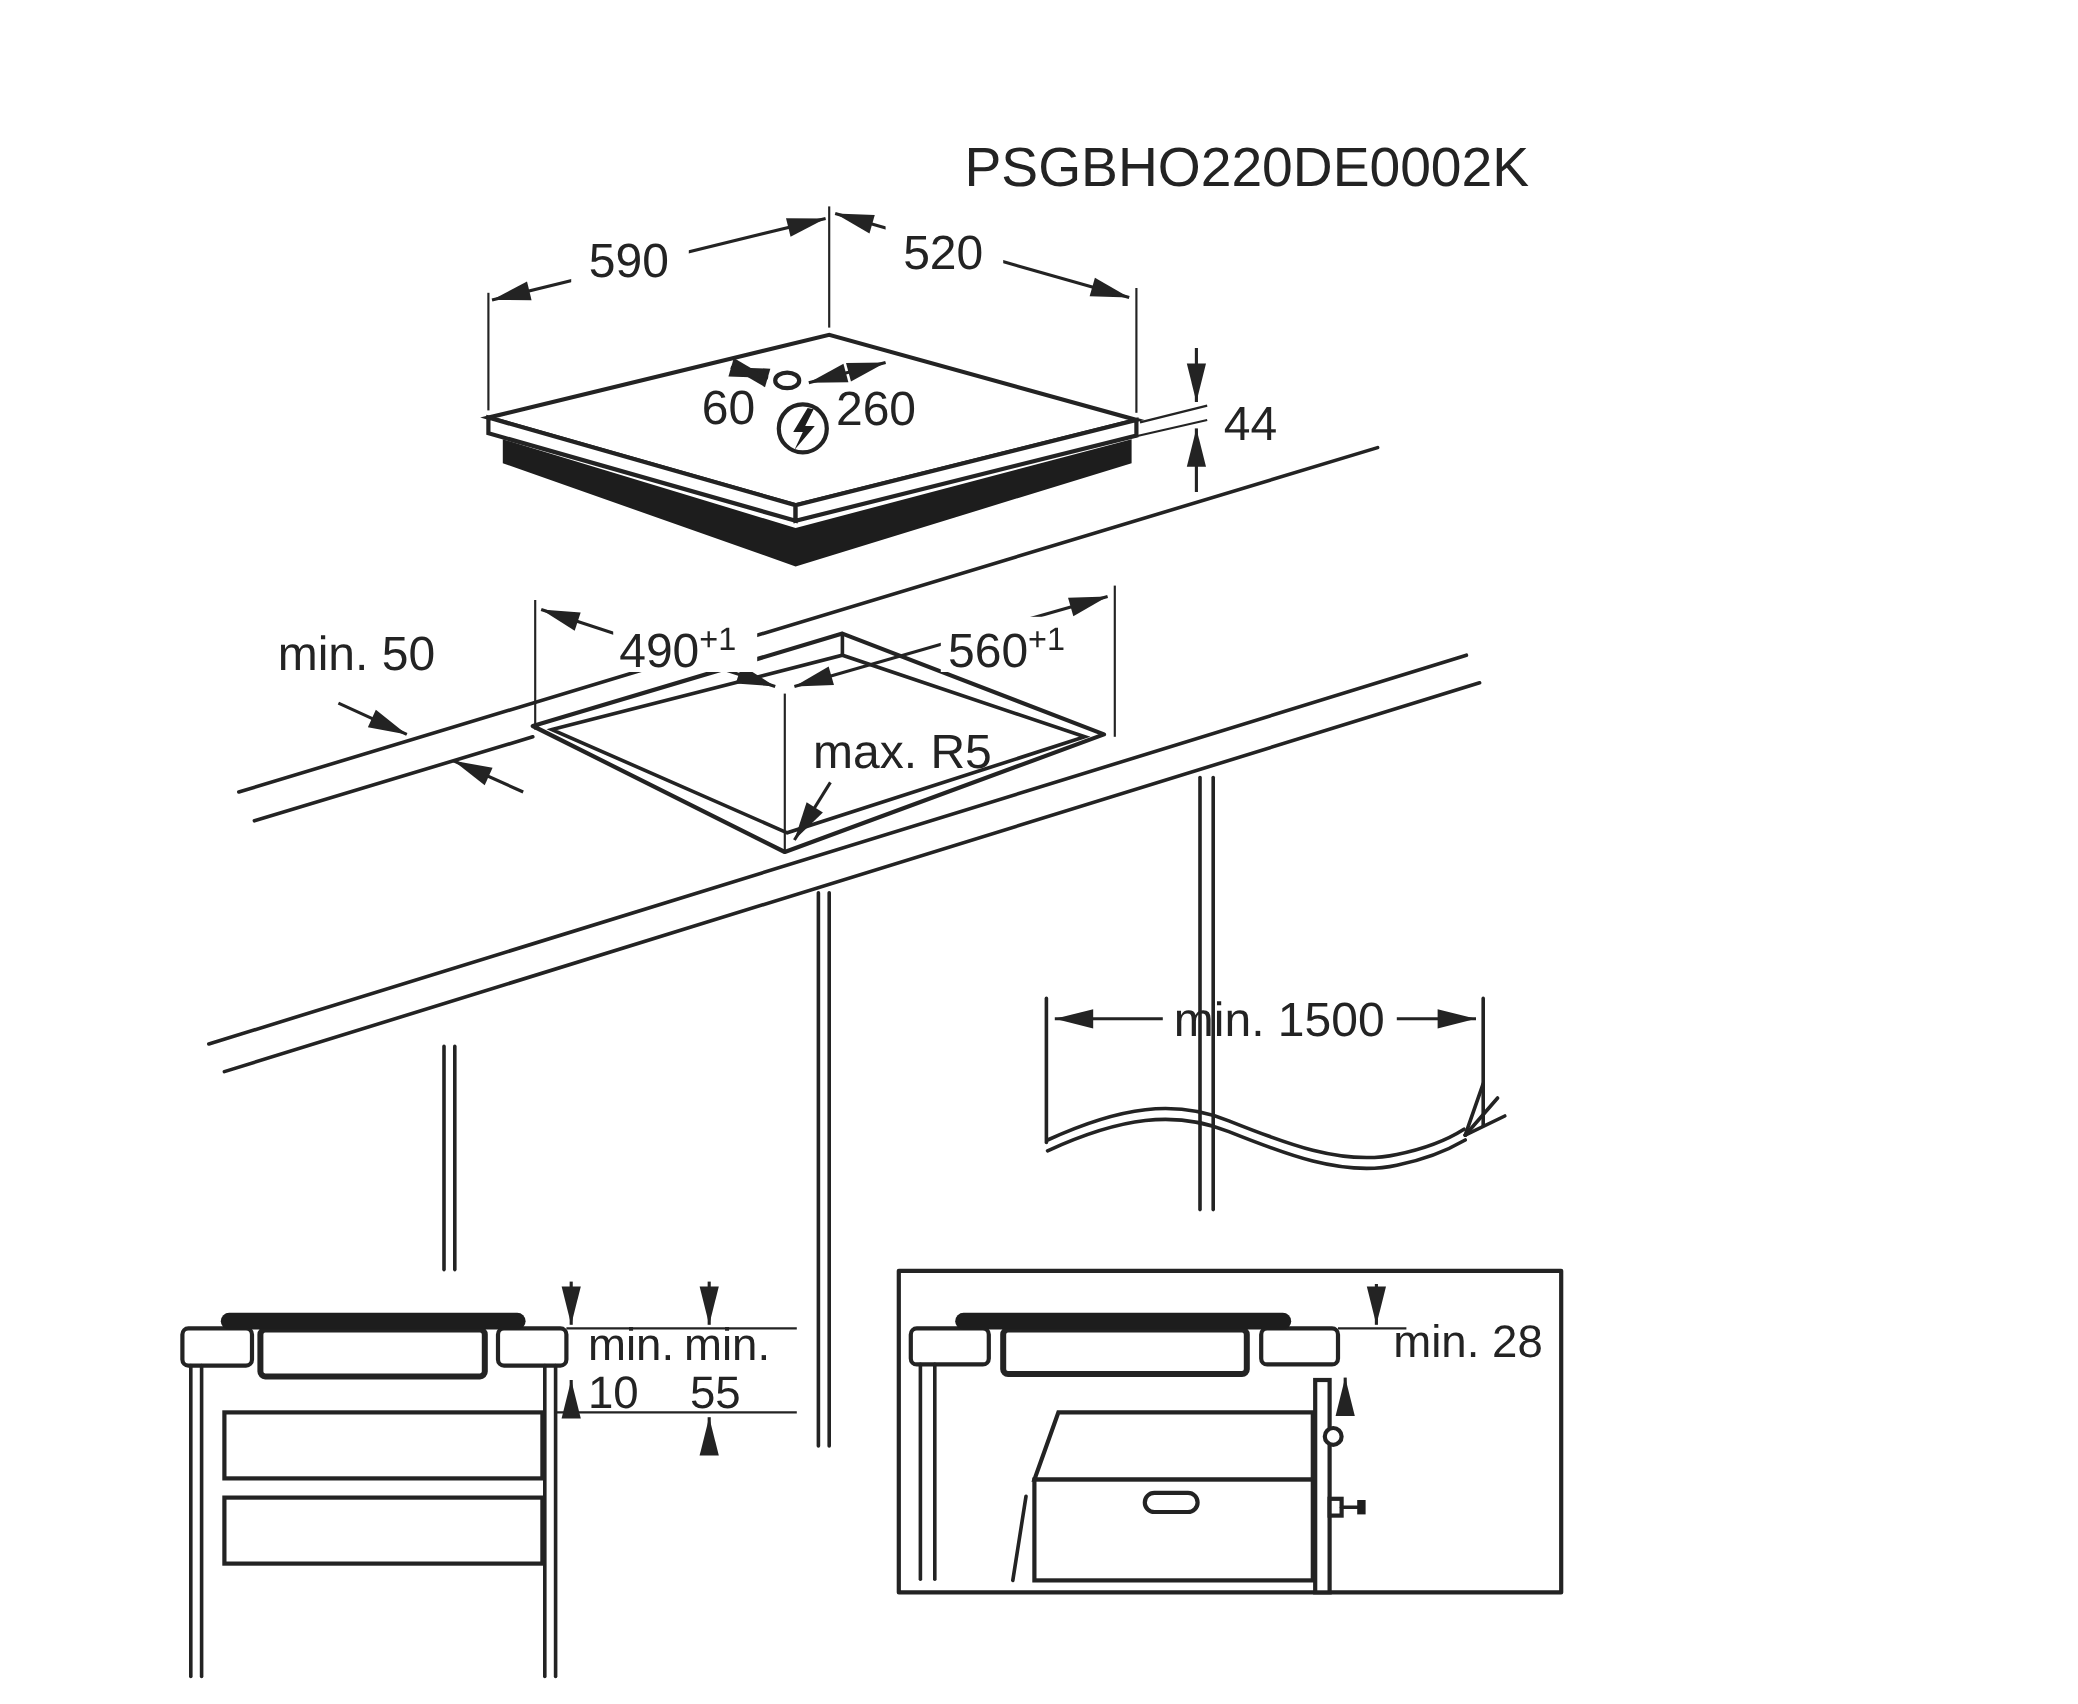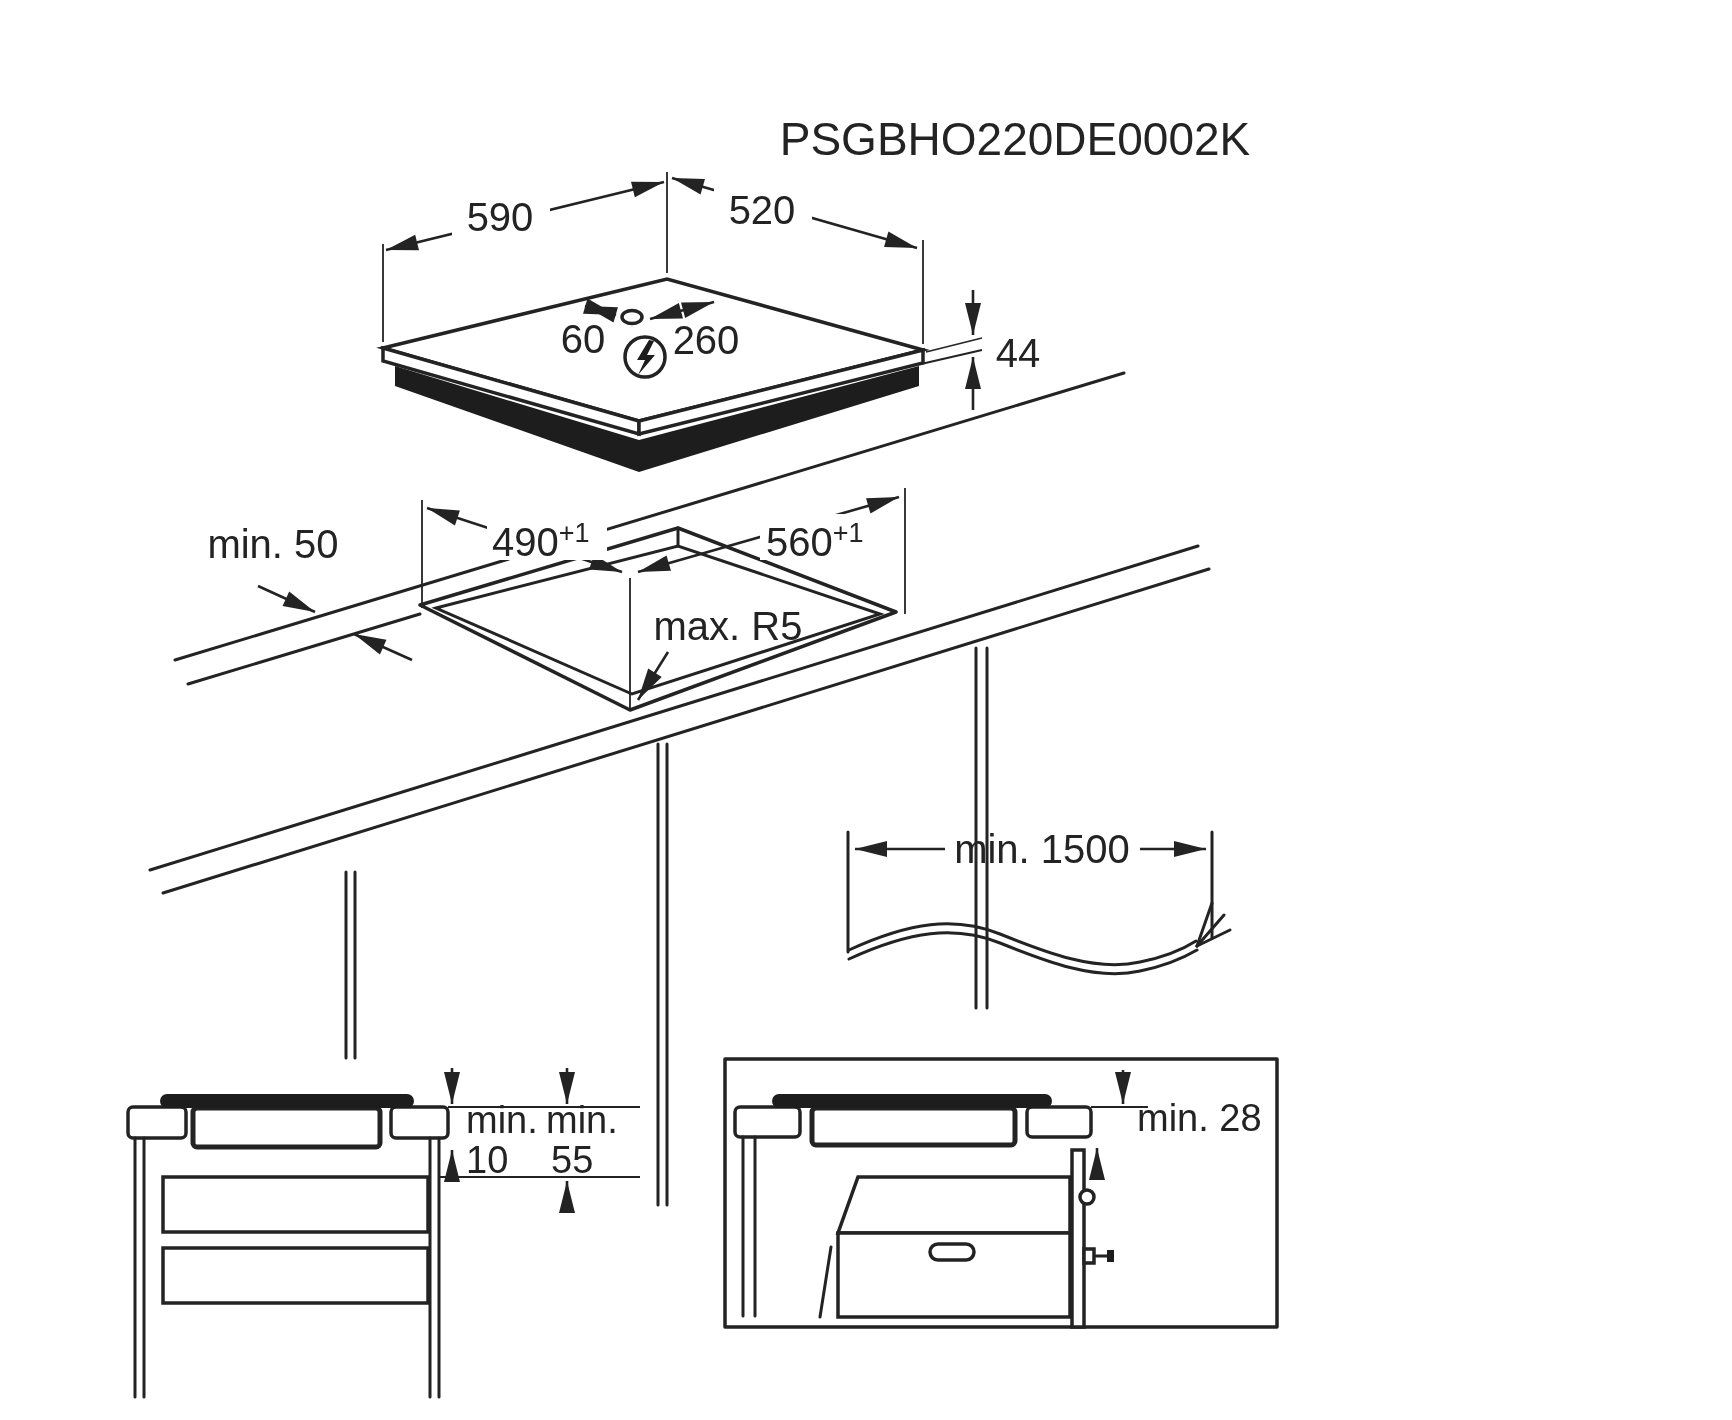--- a/index.html
+++ b/index.html
@@ -1,17 +1,17 @@
 <!DOCTYPE html>
 <html><head>
 <meta charset="utf-8">
 <style>
   html,body{margin:0;padding:0;background:#ffffff;}
   .page{position:relative;width:1606px;height:1420px;background:#ffffff;overflow:hidden;
-        font-family:"Liberation Sans", sans-serif;}
+        font-family:"Liberation Sans", sans-serif;margin-left:24px;}
   svg{display:block;}
   .ln{stroke:#232323;stroke-width:3.5;fill:none;stroke-linecap:round;stroke-linejoin:round;}
   .ln2{stroke:#232323;stroke-width:3;fill:none;stroke-linecap:round;}
   .dim{stroke:#232323;stroke-width:2.6;fill:none;stroke-linecap:butt;}
   .thin{stroke:#232323;stroke-width:1.8;fill:none;}
   .thick{stroke:#232323;stroke-width:5;fill:#ffffff;stroke-linejoin:round;}
   .blackfill{fill:#1d1d1d;stroke:none;}
   .whitefill{fill:#ffffff;stroke:#232323;stroke-width:3.5;}
   .dim-text{font-family:"Liberation Sans", sans-serif;font-size:40px;fill:#232323;}
   .dim-text-s{font-family:"Liberation Sans", sans-serif;font-size:38px;fill:#232323;}

